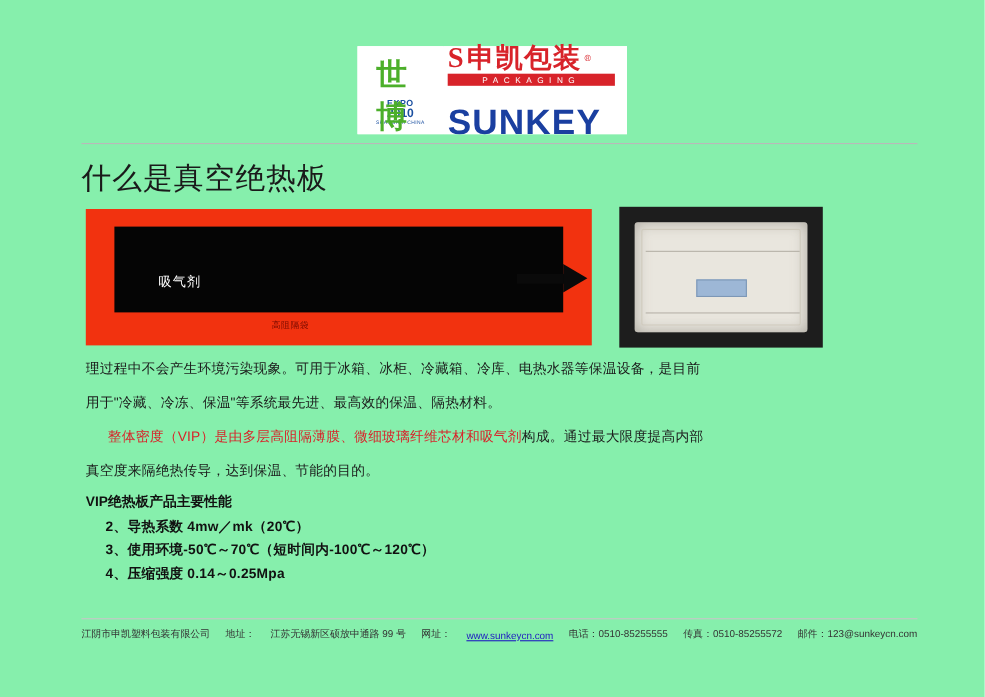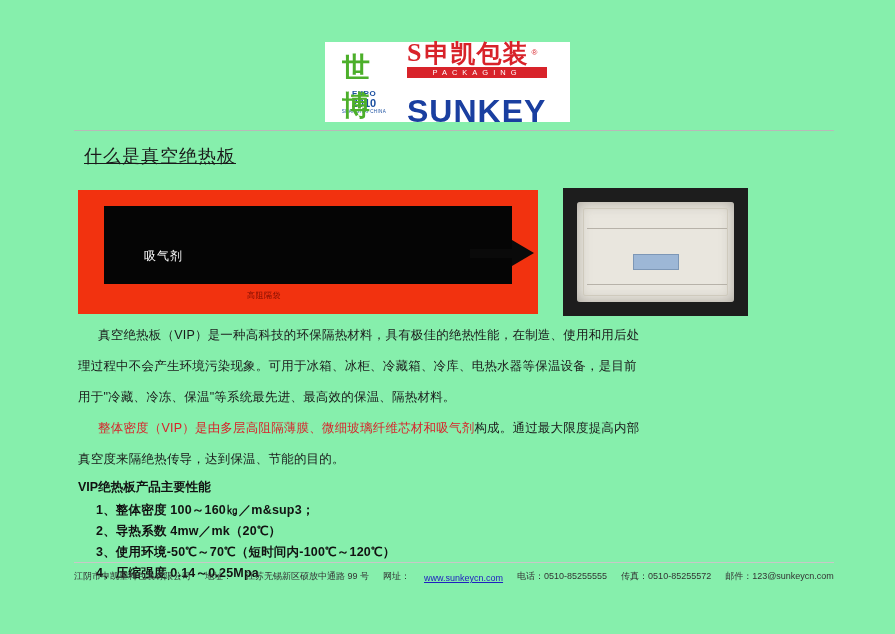--- a/index.html
+++ b/index.html
@@ -108,21 +108,21 @@
     margin-left: 3px;
   }
   .logo-packaging {
     background: #d8232a;
     color: #ffffff;
     font-size: 7.5px;
     letter-spacing: 5px;
     text-align: center;
     height: 11px;
     line-height: 11px;
-    width: 140px;
+    width: 152px;
     margin-top: 1px;
   }
   .logo-sunkey {
     font-family: "Liberation Sans", sans-serif;
     font-size: 32px;
     font-weight: bold;
     color: #1a3fa0;
     letter-spacing: 1px;
     line-height: 28px;
     margin-top: 19px;
@@ -132,27 +132,26 @@
   .rule {
     position: absolute;
     left: 74px; top: 130px;
     width: 760px; height: 1px;
     background: #b9b9b9;
   }
 
   
   .title {
     position: absolute;
-    left: 84px; top: 144px;
+    left: 74px; top: 144px;
     font-family: "Liberation Sans", sans-serif;
-    font-size: 18px;
+    font-size: 27px;
     color: #1a1a1a;
     letter-spacing: 1px;
     white-space: nowrap;
-    text-decoration: underline;
   }
 
   
   .fig-left {
     position: absolute;
     left: 78px; top: 190px;
     width: 460px; height: 124px;
     background: #f2320f;
   }
   .fig-left-inner {
@@ -340,28 +339,26 @@
 
   <div class="fig-right">
     <div class="vip-panel">
       <div class="vip-fold"></div>
       <div class="vip-fold2"></div>
       <div class="vip-label"></div>
     </div>
   </div>
 
   <div class="body-area">
-    <p class="para indent">真空绝热板（VIP）是一种高科技的环保隔热材料，具有极佳的绝热性能，在制造、使用和用后处</p>
     <p class="para">理过程中不会产生环境污染现象。可用于冰箱、冰柜、冷藏箱、冷库、电热水器等保温设备，是目前</p>
     <p class="para">用于"冷藏、冷冻、保温"等系统最先进、最高效的保温、隔热材料。</p>
     <p class="para indent"><span class="red">整体密度（VIP）是由</span><span class="red">多层高阻隔薄膜、微细玻璃纤维芯材</span><span class="red">和</span><span class="red">吸气剂</span><span class="plain">构成。通过最大限度提高内部</span></p>
     <p class="para">真空度来隔绝热传导，达到保温、节能的目的。</p>
     <div class="perf-title">VIP绝热板产品主要性能</div>
     <ul class="perf">
-      <li>1、整体密度 100～160㎏／m&amp;sup3；</li>
       <li>2、导热系数 4mw／mk（20℃）</li>
       <li>3、使用环境-50℃～70℃（短时间内-100℃～120℃）</li>
       <li>4、压缩强度 0.14～0.25Mpa</li>
     </ul>
   </div>
 
   <div class="footer-rule"></div>
   <div class="footer">
     <span class="seg">江阴市申凯塑料包装有限公司</span>
     <span class="seg">地址：</span>

